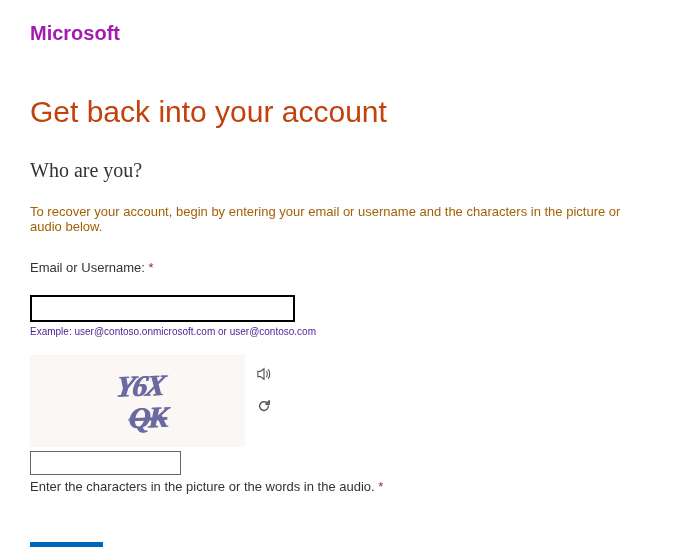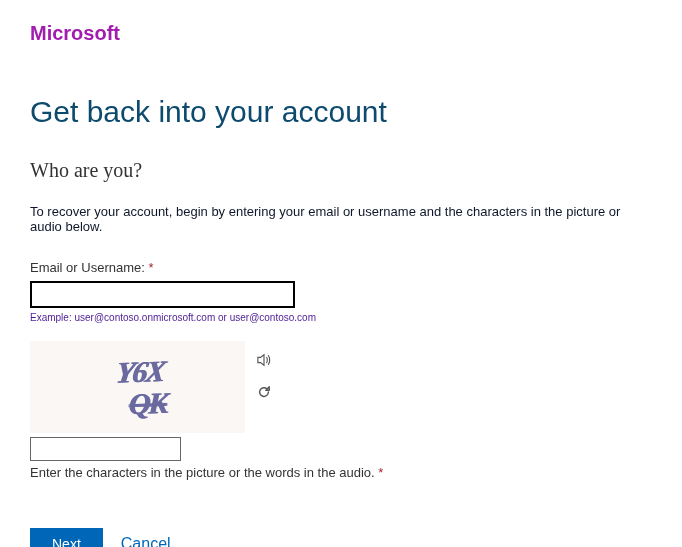--- a/index.html
+++ b/index.html
@@ -12,39 +12,39 @@
     }
     .brand {
       font-size: 20px;
       font-weight: 600;
       color: #a21caf;
       margin-bottom: 50px;
     }
     .page-title {
       font-size: 30px;
       font-weight: 300;
-      color: #0c4a6e;
+      color: #c2410c;
       margin-bottom: 30px;
     }
     .subtitle {
       font-size: 20px;
       font-weight: 300;
       color: #333;
       margin-bottom: 22px;
       font-family: Liberation Serif, serif;
     }
     .instructions {
       font-size: 13px;
-      color: #0f172a;
+      color: #a16207;
       margin-bottom: 26px;
     }
     .field-label {
       font-size: 13px;
       color: #333;
-      margin-bottom: 6px;
+      margin-bottom: 20px;
     }
     .req { color: #a4262c; }
     .text-input-main {
       width: 265px;
       height: 27px;
       border: 2px solid #000;
       padding: 2px 6px;
       font-size: 13px;
       display: block;
     }

